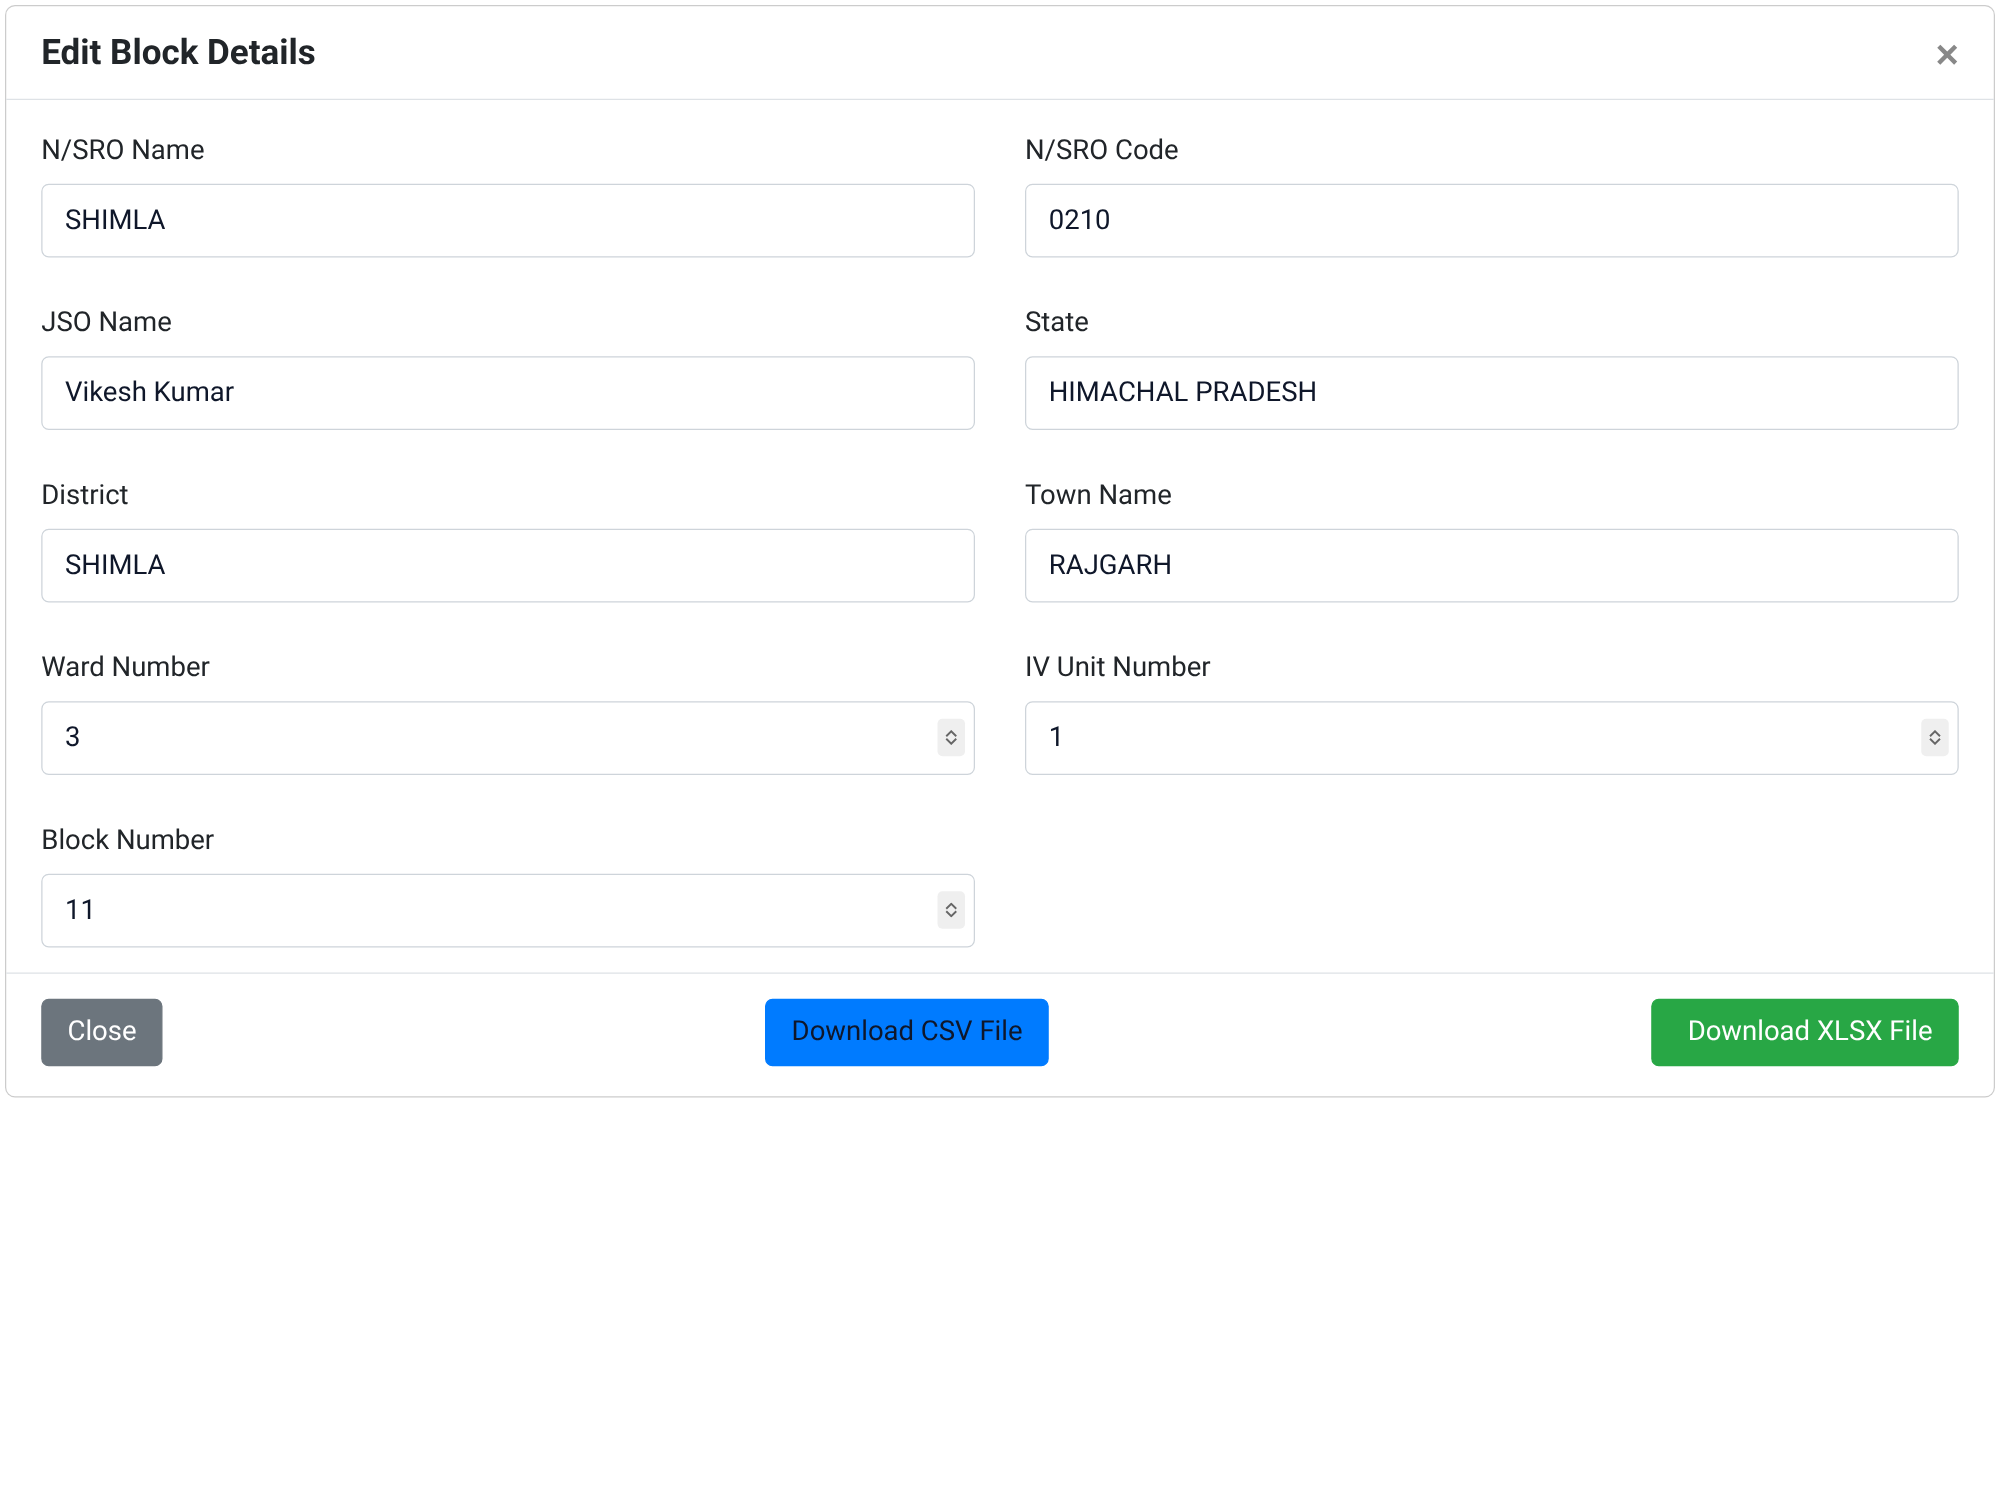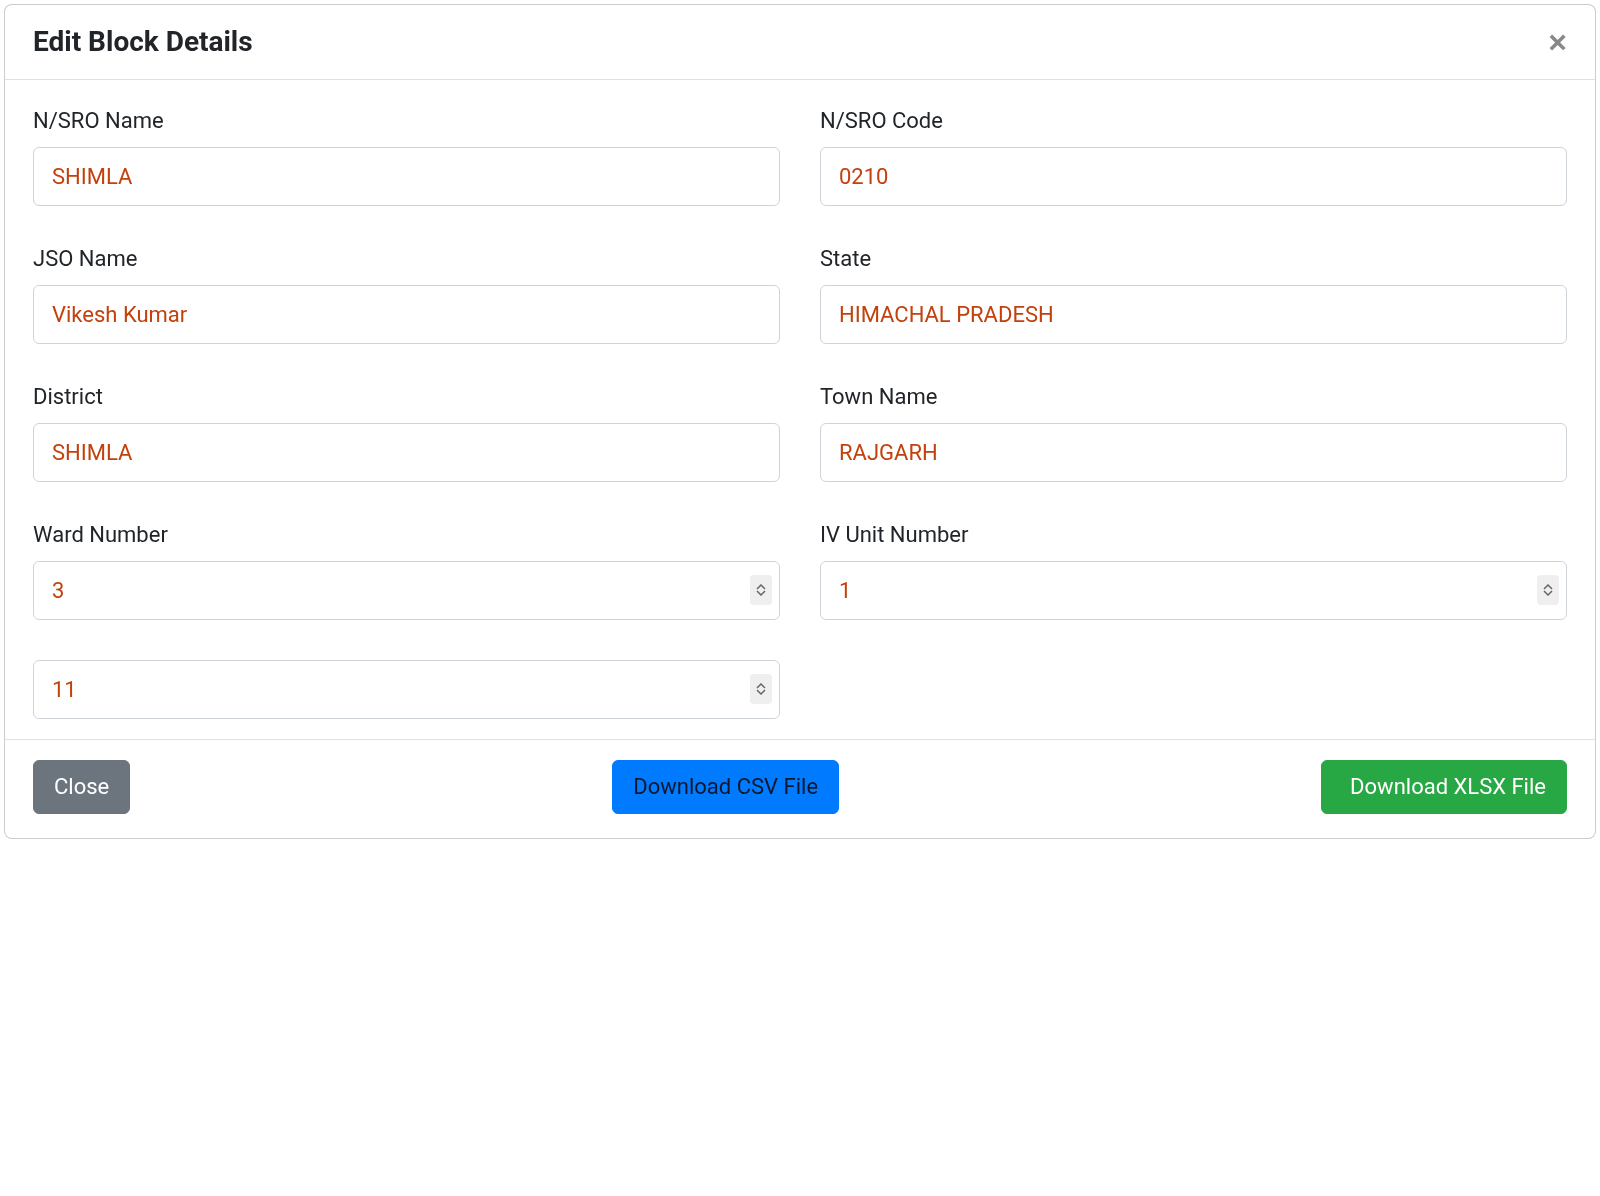--- a/index.html
+++ b/index.html
@@ -16,21 +16,21 @@
       background: #fff;
       border: 1px solid rgba(0,0,0,0.2);
       border-radius: 8px;
       width: 100%;
       display: flex;
       flex-direction: column;
     }
     .modal-header {
       display: flex;
       justify-content: space-between;
-      align-items: center;
+      align-items: flex-end;
       padding: 20px 28px 20px 28px;
       border-bottom: 1px solid #dee2e6;
     }
     .modal-title {
       font-size: 28px;
       font-weight: 700;
       color: #212529;
       line-height: 1.2;
     }
     .close-button {
@@ -61,21 +61,21 @@
       font-size: 22px;
       color: #212529;
       margin-bottom: 14px;
       font-weight: 400;
     }
     .form-control {
       width: 100%;
       padding: 12px 18px;
       font-size: 22px;
       line-height: 1.5;
-      color: #c2410c;
+      color: #0f172a;
       background-color: #fff;
       border: 1px solid #ced4da;
       border-radius: 6px;
       font-family: inherit;
     }
     .number-input-wrapper {
       position: relative;
       display: flex;
       align-items: stretch;
     }
@@ -206,20 +206,21 @@
                 <path d="M1 5 L5 1 L9 5" fill="none" stroke="#666" stroke-width="1.5"></path>
               </svg>
             <svg viewBox="0 0 10 6">
                 <path d="M1 1 L5 5 L9 1" fill="none" stroke="#666" stroke-width="1.5"></path>
               </svg>
           </div>
         </div>
       </div>
 
       <div class="form-group">
+        <label class="form-label">Block Number</label>
         <div class="number-input-wrapper">
           <input type="text" class="form-control" value="11" style="">
           <div class="number-stepper">
             <svg viewBox="0 0 10 6">
                 <path d="M1 5 L5 1 L9 5" fill="none" stroke="#666" stroke-width="1.5"></path>
               </svg>
             <svg viewBox="0 0 10 6">
                 <path d="M1 1 L5 5 L9 1" fill="none" stroke="#666" stroke-width="1.5"></path>
               </svg>
           </div>

